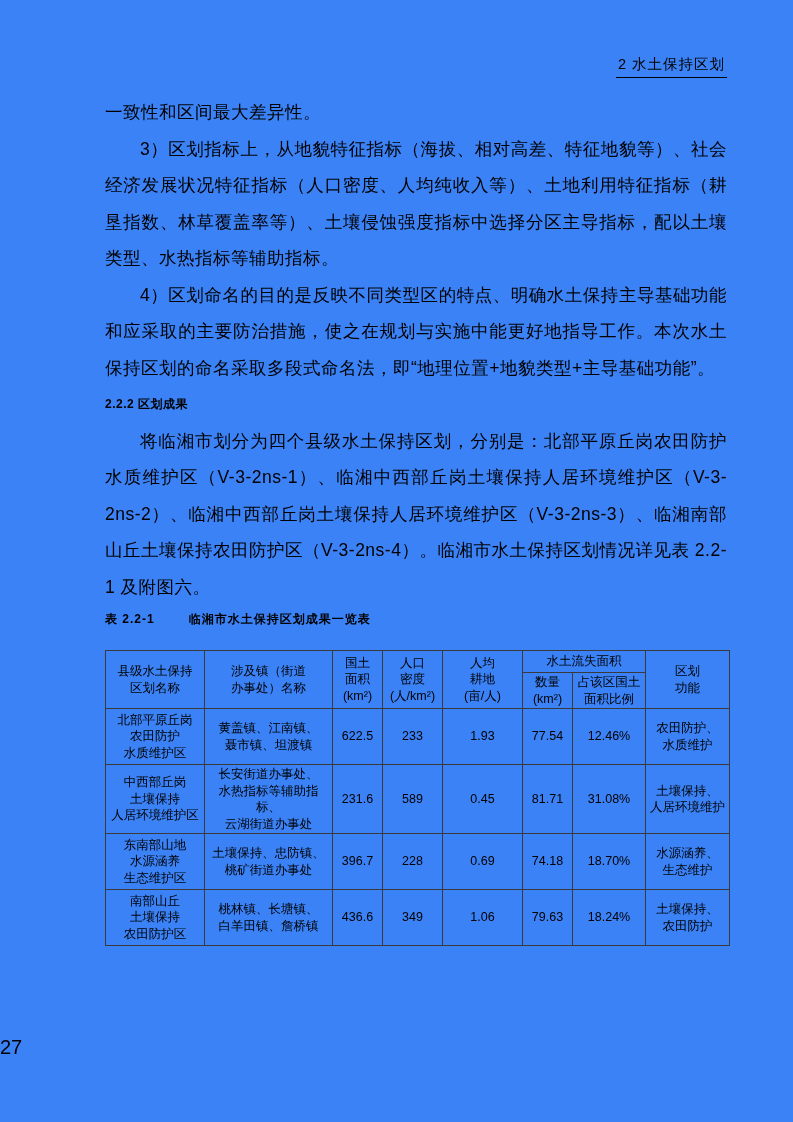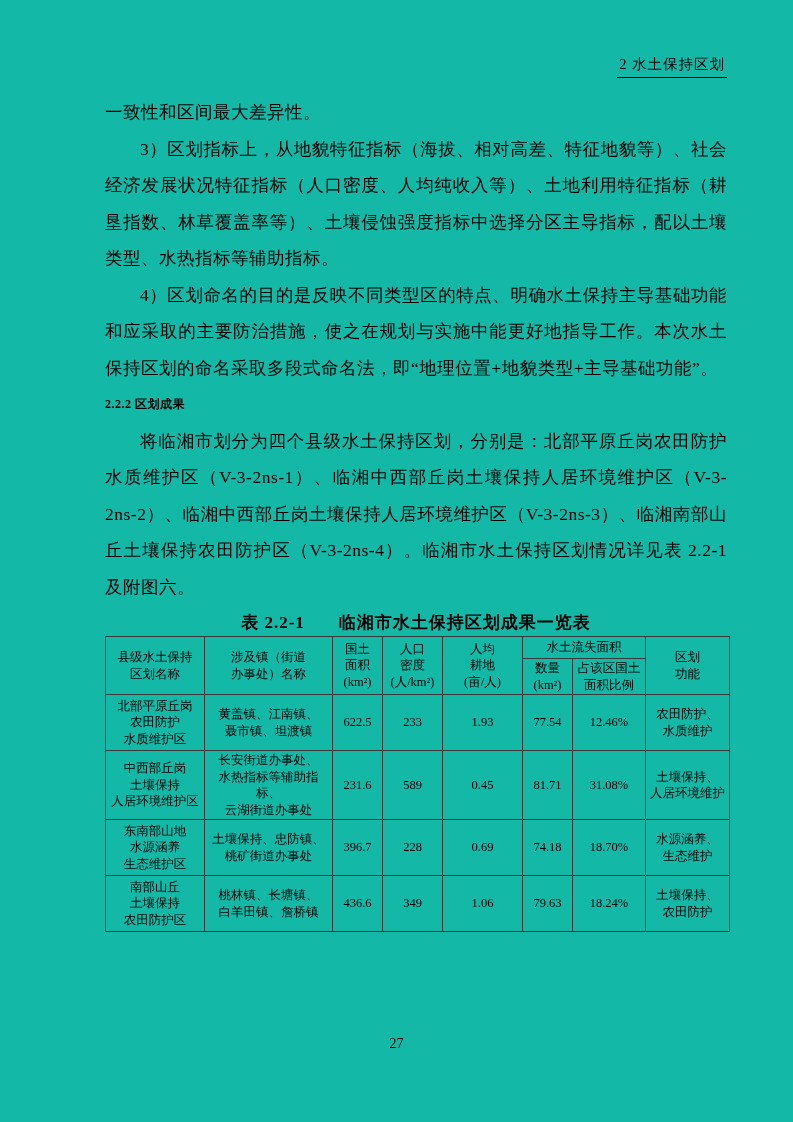--- a/index.html
+++ b/index.html
@@ -2,22 +2,22 @@
 <html><head>
 <meta charset="utf-8">
 <style>
   * { margin: 0; padding: 0; box-sizing: border-box; }
   html, body { background: #888; }
   .page {
     position: relative;
     width: 793px;
     height: 1122px;
     margin: 0 auto;
-    background: #14b8a6;
-    font-family: Liberation Serif, serif;
+    background: #3b82f6;
+    font-family: Liberation Sans, sans-serif;
     color: #000;
     overflow: hidden;
   }
   .doc-header {
     position: absolute;
     top: 55px;
     right: 66px;
     font-size: 14.5px;
     letter-spacing: 1px;
     border-bottom: 1.5px solid #000;
@@ -38,23 +38,22 @@
   }
   p.body.no-indent { text-indent: 0; }
   .section-heading {
     font-size: 12px;
     font-weight: bold;
     line-height: 36.5px;
     letter-spacing: 0.5px;
   }
   .table-caption {
     margin-top: 6px;
-    margin-bottom: 2px;
-    text-align: center;
-    font-size: 17px;
+    margin-bottom: 22px;
+    font-size: 12px;
     font-weight: bold;
     letter-spacing: 1px;
   }
   .table-caption .cap-label { margin-right: 34px; }
   table.results {
     border-collapse: collapse;
     table-layout: fixed;
     width: 624px;
   }
   table.results th, table.results td {
@@ -68,22 +67,21 @@
     padding: 1px 2px;
     overflow: hidden;
   }
   thead tr.group-row { height: 22px; }
   thead tr.sub-row { height: 33px; }
   tbody tr { height: 56px; }
   .page-number {
     position: absolute;
     left: 0; right: 0;
     top: 1036px;
-    text-align: center;
-    font-size: 14px;
+    font-size: 20px;
   }
 </style>
 </head>
 <body>
 
 <div class="page">
 
   <div class="doc-header">
     <span>2  水土保持区划</span>
   </div>

